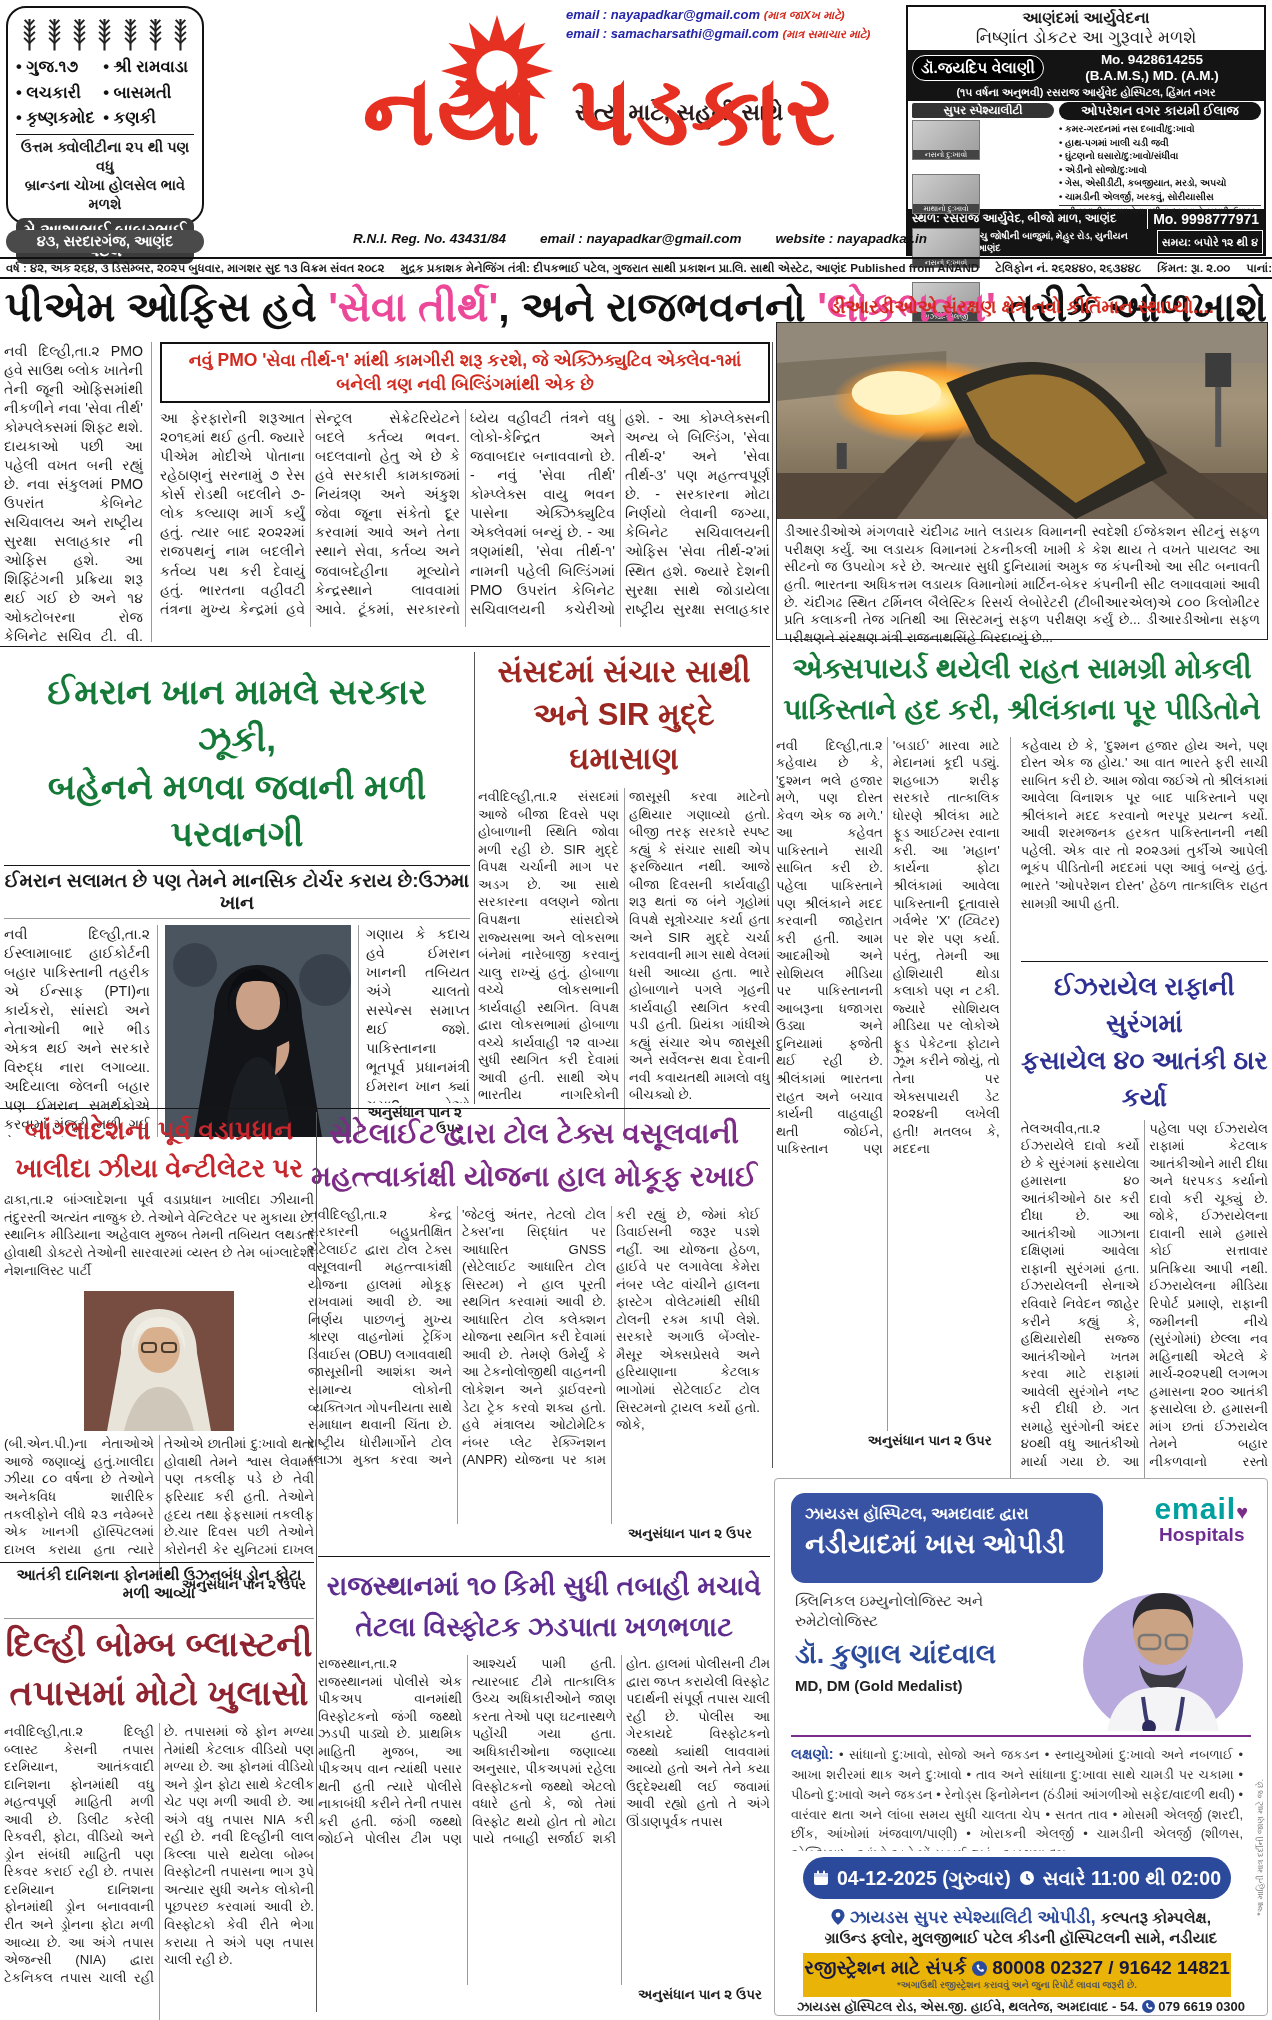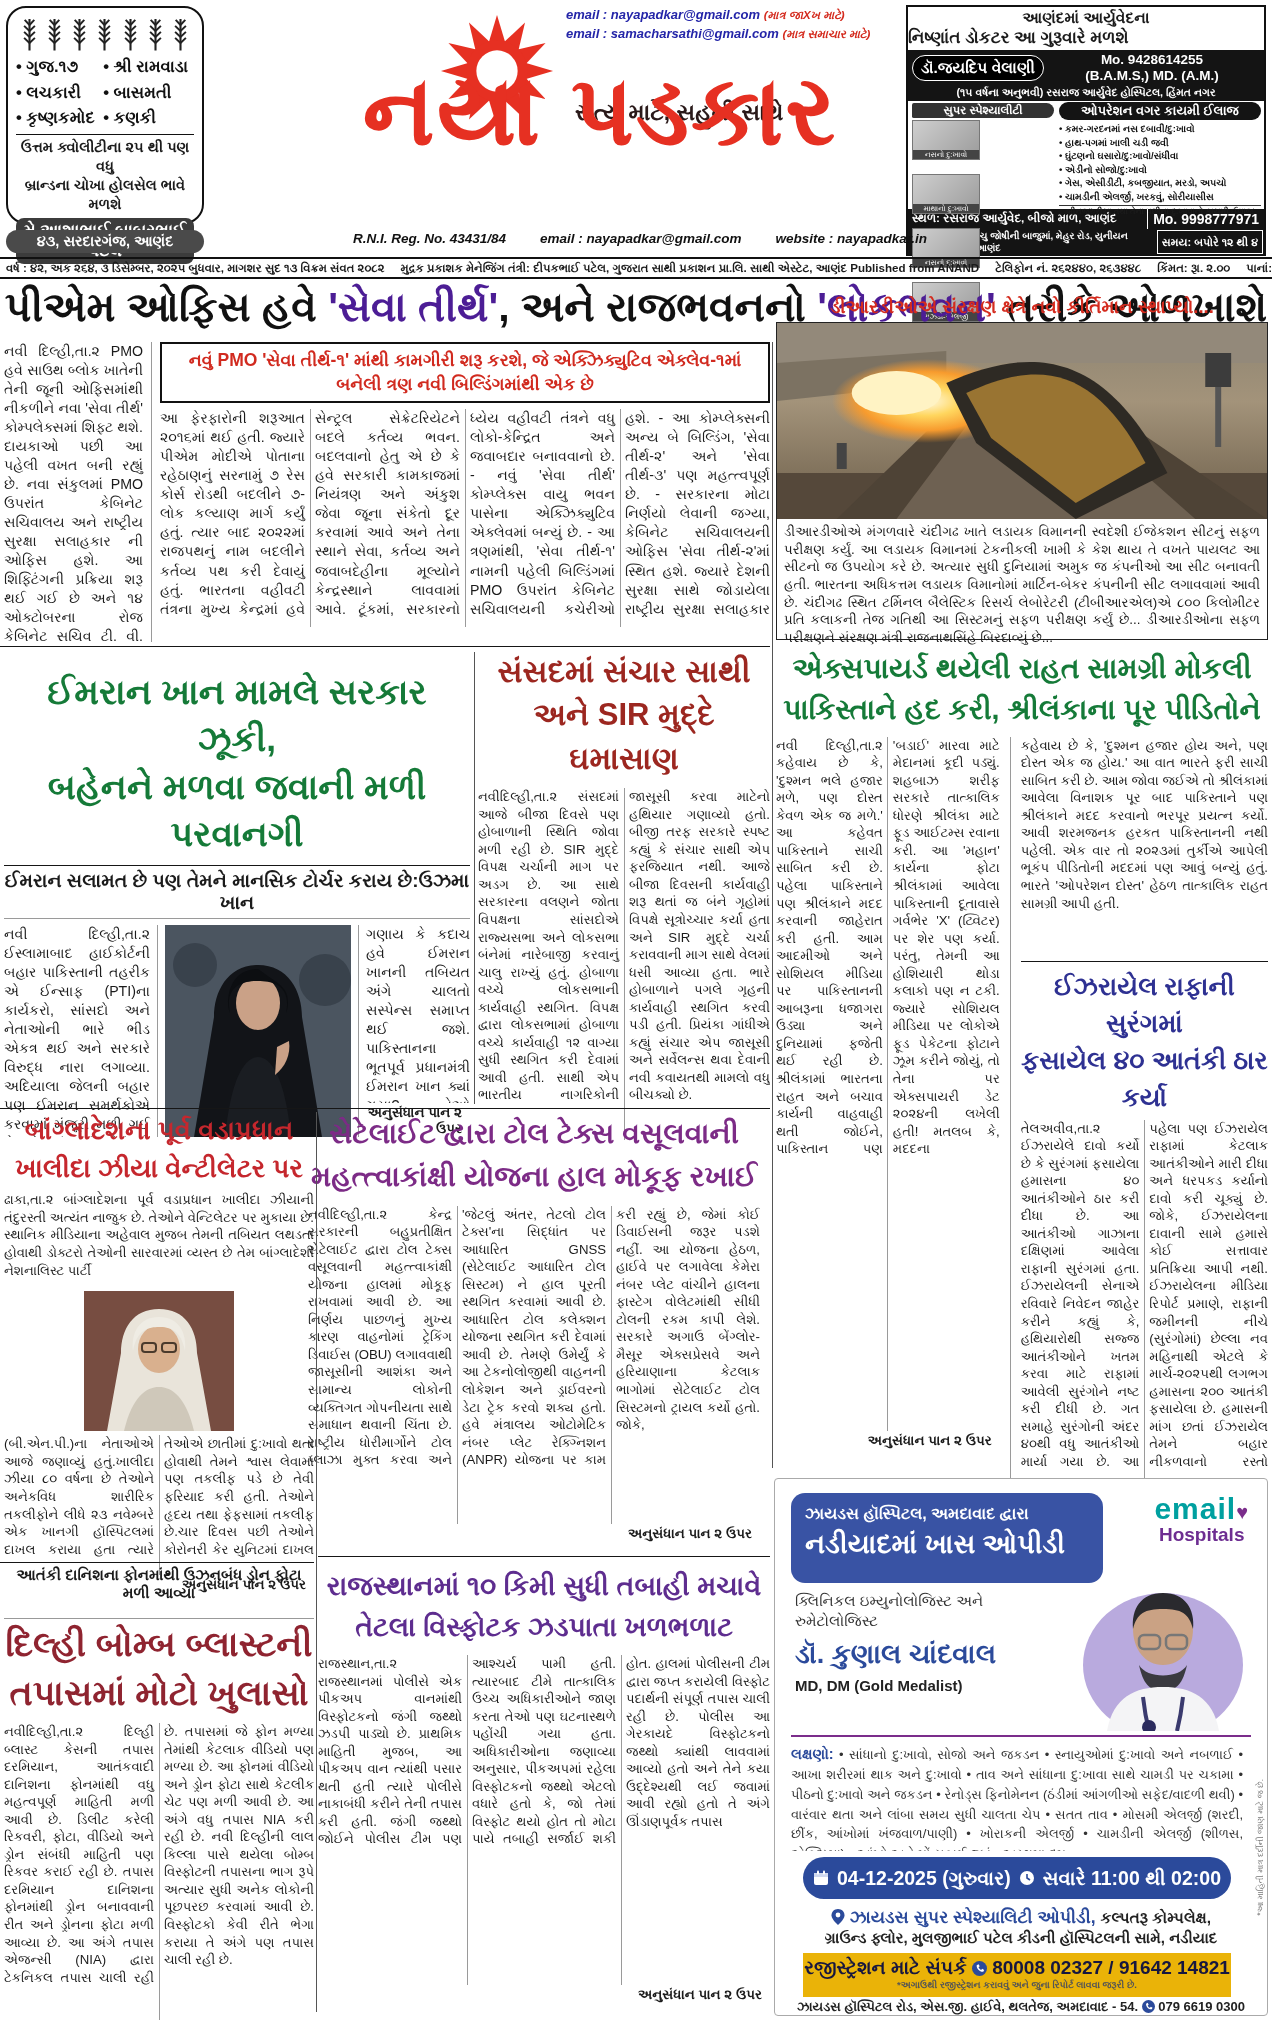--- a/index.html
+++ b/index.html
@@ -23,21 +23,21 @@
   .rice-note{border-top:1.6px solid #111;margin-top:3px;padding-top:3px;font-size:14.6px;font-weight:bold;text-align:center;line-height:1.3;}
   .rice-firm{margin-top:4px;background:#3c3c3c;color:#fff;border-radius:8px;font-size:17px;font-weight:bold;text-align:center;padding:3px 0;}
   .rice-addr{left:6px;top:230px;width:198px;background:#4a4a4a;color:#fff;border-radius:14px;font-size:14.5px;font-weight:bold;text-align:center;padding:3px 0;}
   .emails{left:566px;top:6px;width:360px;font-size:13px;font-weight:bold;font-style:italic;color:#2425a8;line-height:1.45;}
   .emails .note{color:#d42b1e;font-size:11.5px;}
   .sun{left:438px;top:12px;}
   .tagline{left:575px;top:99px;width:310px;font-size:23px;font-weight:bold;color:#2a1a1a;}
   .masthead{left:280px;top:38px;width:640px;text-align:center;font-size:97px;font-weight:bold;color:#e63022;line-height:1.5;white-space:nowrap;letter-spacing:2px;}
   .ayur{left:906px;top:5px;width:360px;height:251px;border:2px solid #111;box-sizing:border-box;font-family:inherit;}
   .ayur-title{text-align:center;font-weight:bold;font-size:15.5px;line-height:1.2;padding-top:2px;}
-  .ayur-title2{text-align:left;font-weight:bold;font-size:17px;line-height:1.2;}
+  .ayur-title2{text-align:center;font-weight:normal;font-size:17px;line-height:1.2;}
   .ayur-band{background:#141414;color:#fff;display:flex;align-items:center;margin-top:2px;padding:2px 4px;}
   .ayur-doc{background:#000;border:1.5px solid #fff;border-radius:18px;font-size:15.5px;font-weight:bold;padding:3px 8px;white-space:nowrap;}
   .ayur-mob{flex:1;text-align:center;font-size:13.5px;font-weight:bold;line-height:1.15;}
   .ayur-exp{background:#141414;color:#fff;text-align:center;font-size:10.8px;font-weight:bold;padding:1px 0 2px 0;}
   .ayur-mid{display:flex;height:108px;}
   .ayur-left{width:148px;padding:2px 2px 0 4px;box-sizing:border-box;}
   .ayur-tag{background:#333;color:#fff;font-size:11.5px;font-weight:bold;text-align:center;border-radius:3px 12px 12px 3px;padding:1px 0;margin-bottom:2px;}
   .thumbs{display:flex;flex-wrap:wrap;gap:14px;}
   .thumb{width:66px;height:38px;background:linear-gradient(135deg,#cfcfcf,#9b9b9b);border:1px solid #777;position:relative;}
   .thumb .lab{position:absolute;left:0;right:0;bottom:0;background:#444;color:#fff;font-size:7.5px;text-align:center;line-height:1.2;}
@@ -48,21 +48,21 @@
   .ayur-bot{background:#141414;color:#fff;display:flex;font-size:11.8px;font-weight:bold;}
   .ayur-bot .pl{flex:1;padding:2px 4px;}
   .ayur-bot .m2{border-left:1.5px solid #fff;padding:2px 5px;font-size:14px;}
   .ayur-addr2{display:flex;background:#141414;color:#fff;}
   .ayur-addr2 .a{flex:1;font-size:9.6px;font-weight:bold;line-height:1.25;padding:1px 4px;}
   .ayur-addr2 .t{border:1.5px solid #fff;margin:1px;padding:2px 4px;font-size:11px;font-weight:bold;white-space:nowrap;display:flex;align-items:center;}
   .rni{left:300px;top:231px;width:680px;font-size:13.5px;font-weight:bold;font-style:italic;color:#111;display:flex;gap:34px;justify-content:center;}
   .dateband{left:0;top:257px;width:1272px;border-top:2px solid #111;border-bottom:2px solid #111;font-size:11.6px;font-weight:bold;padding:2px 6px;box-sizing:border-box;white-space:nowrap;display:flex;gap:16px;justify-content:space-between;}
   
   .main-headline{left:4px;top:284px;width:1264px;text-align:center;font-size:41px;font-weight:bold;color:#111;line-height:1.15;white-space:nowrap;}
-  .main-headline .red{color:#4c1d95;}
+  .main-headline .red{color:#ec4899;}
   .lead-wrap{left:4px;top:342px;width:766px;height:300px;display:flex;}
   .lead-col1{width:148px;height:100%;padding-right:8px;border-right:1px solid #9a9a9a;box-sizing:border-box;}
   .lead-right{flex:1;padding-left:8px;}
   .lead-box{border:2px solid #111;padding:5px 8px;margin-bottom:6px;text-align:center;font-size:17.5px;font-weight:bold;color:#d12a1f;line-height:1.35;}
   .lead-body4{height:218px;}
   
   .drdo-label{left:776px;top:296px;width:492px;text-align:center;font-size:18.5px;font-weight:bold;color:#d42b1e;}
   .drdo-box{left:776px;top:322px;width:492px;height:318px;border:1.5px solid #222;box-sizing:border-box;}
   .drdo-photo{width:100%;height:196px;display:block;}
   .drdo-cap{padding:4px 7px;font-size:13.4px;line-height:1.32;text-align:justify;font-weight:500;}

